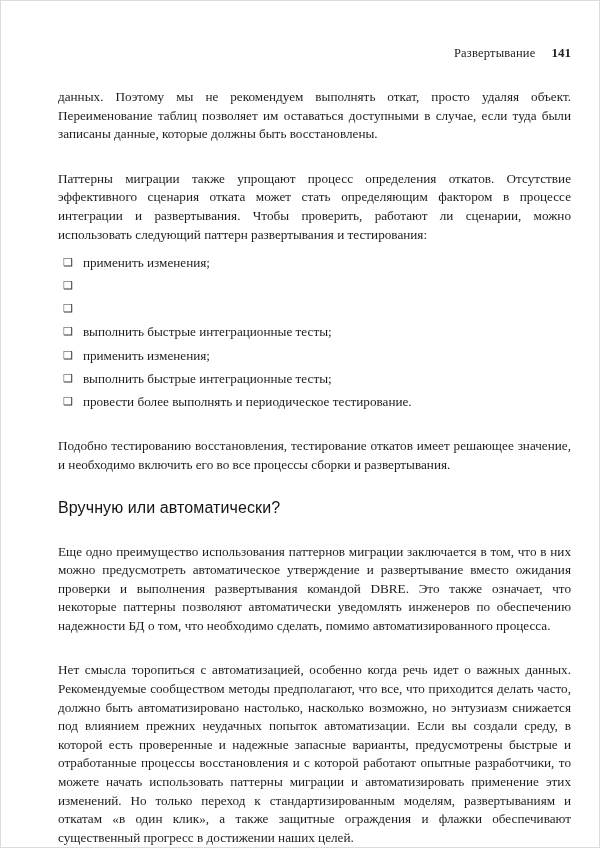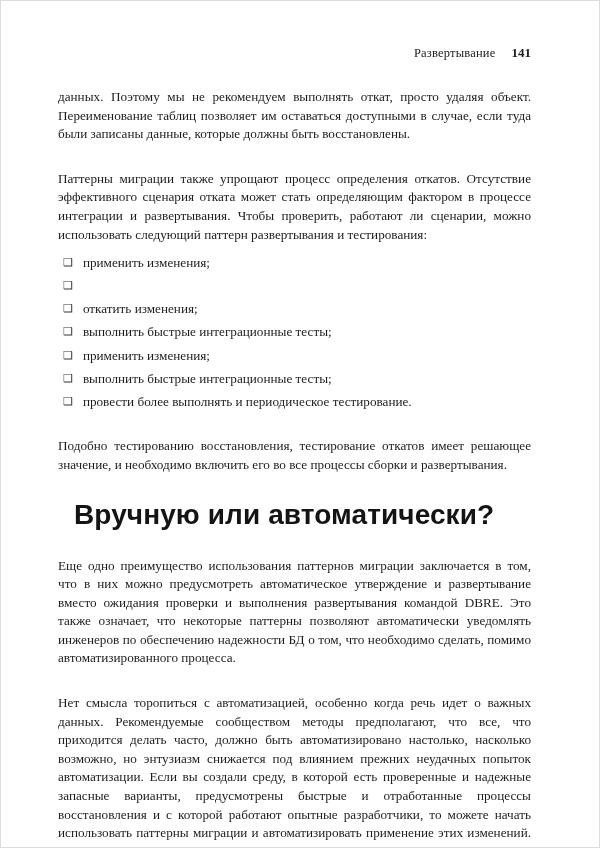--- a/index.html
+++ b/index.html
@@ -4,21 +4,21 @@
 <style>
   * { margin: 0; padding: 0; box-sizing: border-box; }
   html, body { width: 600px; background: #f2f2f2; }
   body { font-family: "Liberation Serif", serif; }
 
   .page {
     width: 600px;
     height: 848px;
     background: #ffffff;
     border: 1px solid #dcdcdc;
-    padding: 44px 68px 30px 57px;
+    padding: 44px 28px 30px 57px;
     color: #1c1c1c;
     overflow: hidden;
   }
 
   .running-head {
     display: flex;
     justify-content: flex-end;
     align-items: baseline;
     gap: 16px;
     font-size: 12.5px;
@@ -53,24 +53,24 @@
   ul.checklist .bullet {
     font-size: 11px;
     color: #333;
     flex: 0 0 auto;
     position: relative;
     top: -1px;
   }
 
   h1.section-heading {
     font-family: "Liberation Sans", sans-serif;
-    font-size: 28px;
-    font-weight: bold;
+    font-size: 16px;
+    font-weight: normal;
     color: #141414;
-    margin: 24px 0 16px 16px;
+    margin: 24px 0 16px 0;
     letter-spacing: 0.1px;
   }
 </style>
 </head>
 <body>
 
 <div class="page">
 
   <header class="running-head">
     <span class="head-title">Развертывание</span>
@@ -86,21 +86,20 @@
     <ul class="checklist">
       <li>
         <span class="bullet">❑</span>
         <span>применить изменения;</span>
       </li>
       <li>
         <span class="bullet">❑</span>
       </li>
       <li>
         <span class="bullet">❑</span>
-        <span>откатить изменения;</span>
       </li>
       <li>
         <span class="bullet">❑</span>
         <span>выполнить быстрые интеграционные тесты;</span>
       </li>
       <li>
         <span class="bullet">❑</span>
         <span>применить изменения;</span>
       </li>
       <li>

